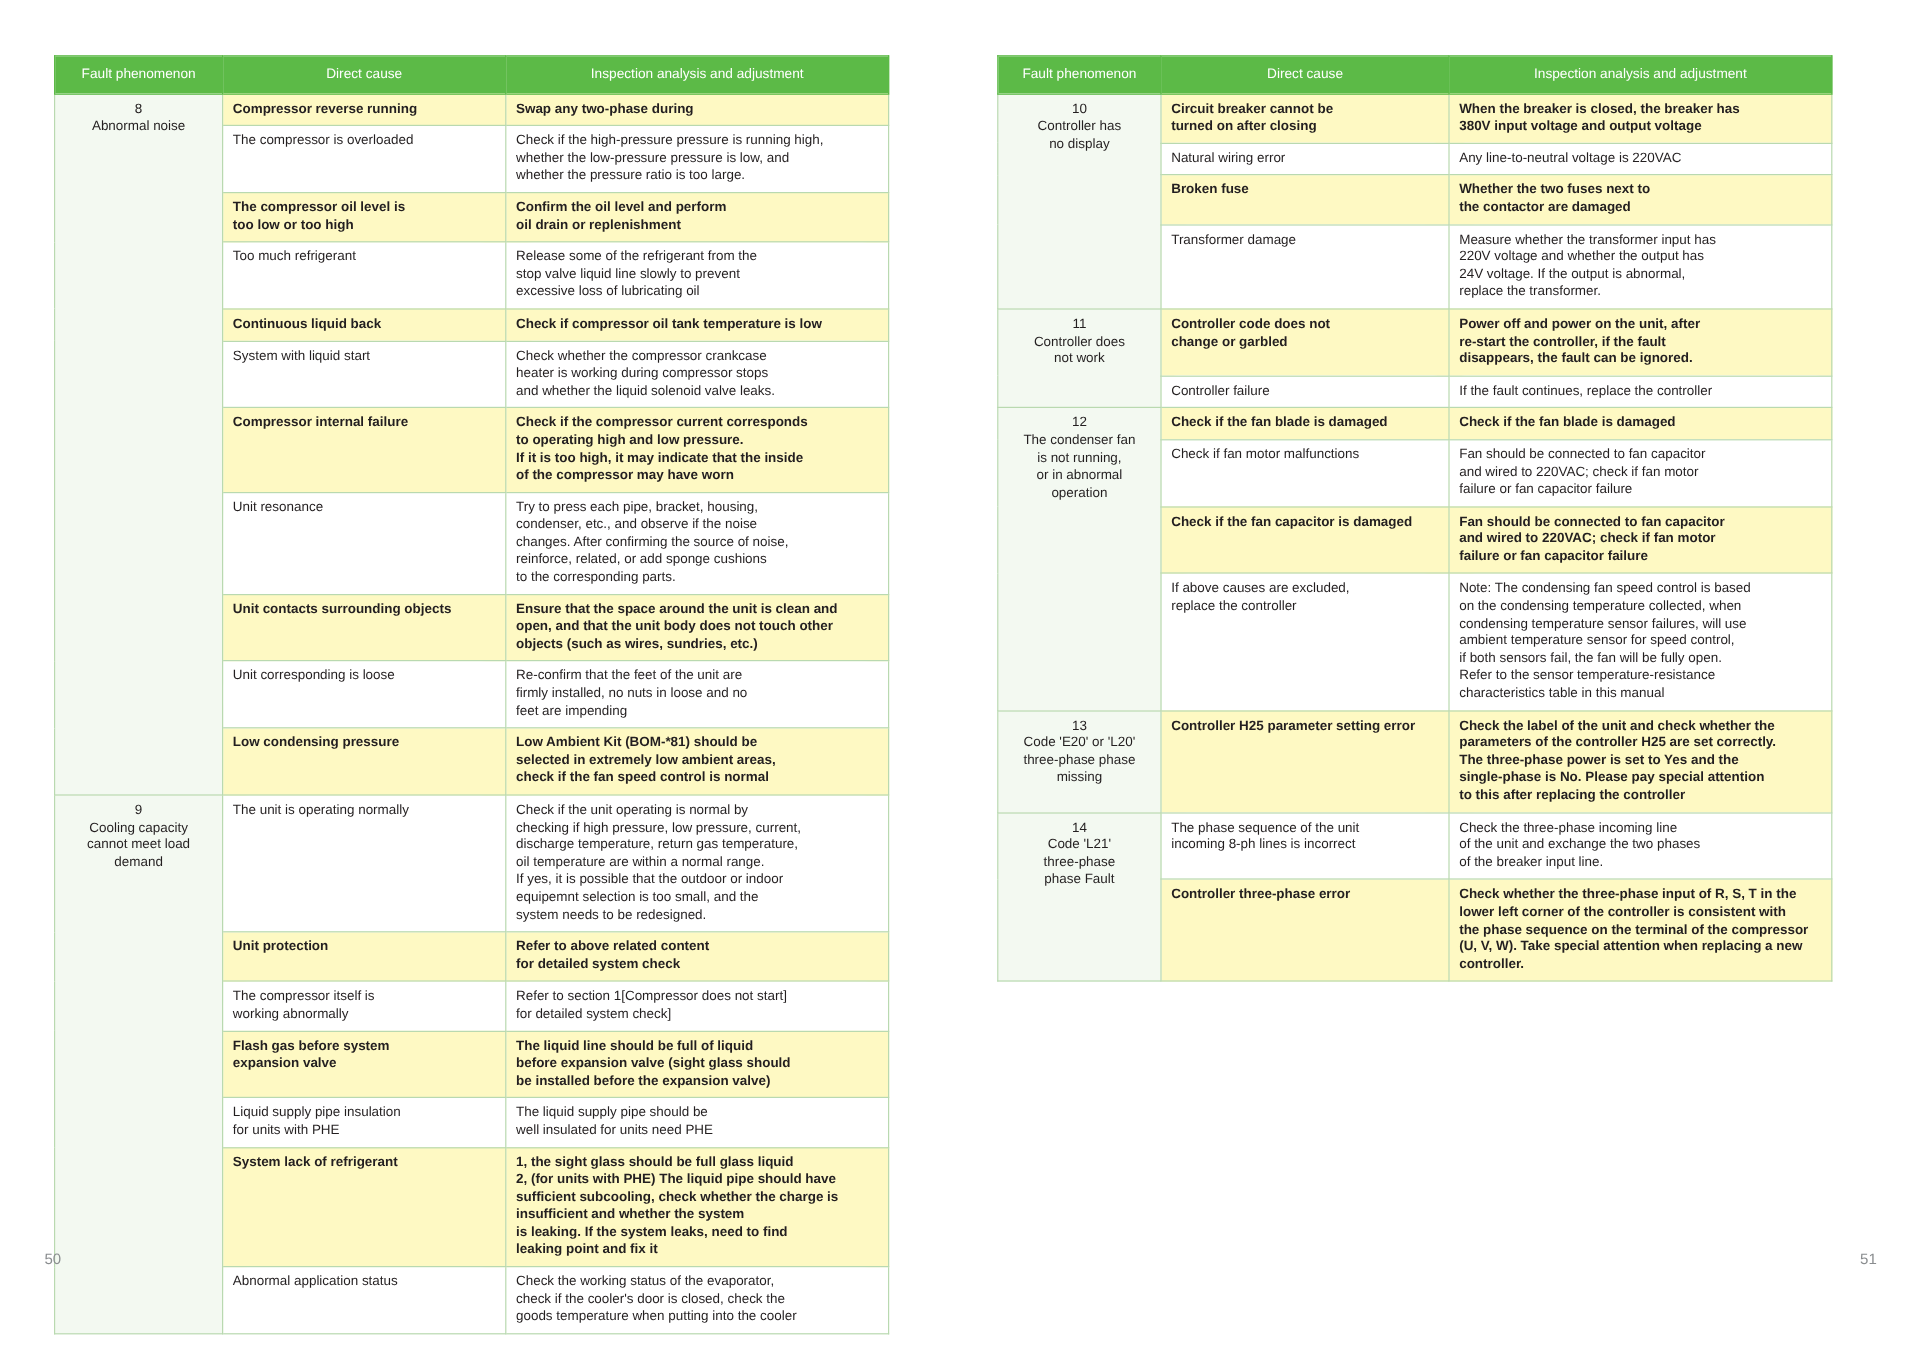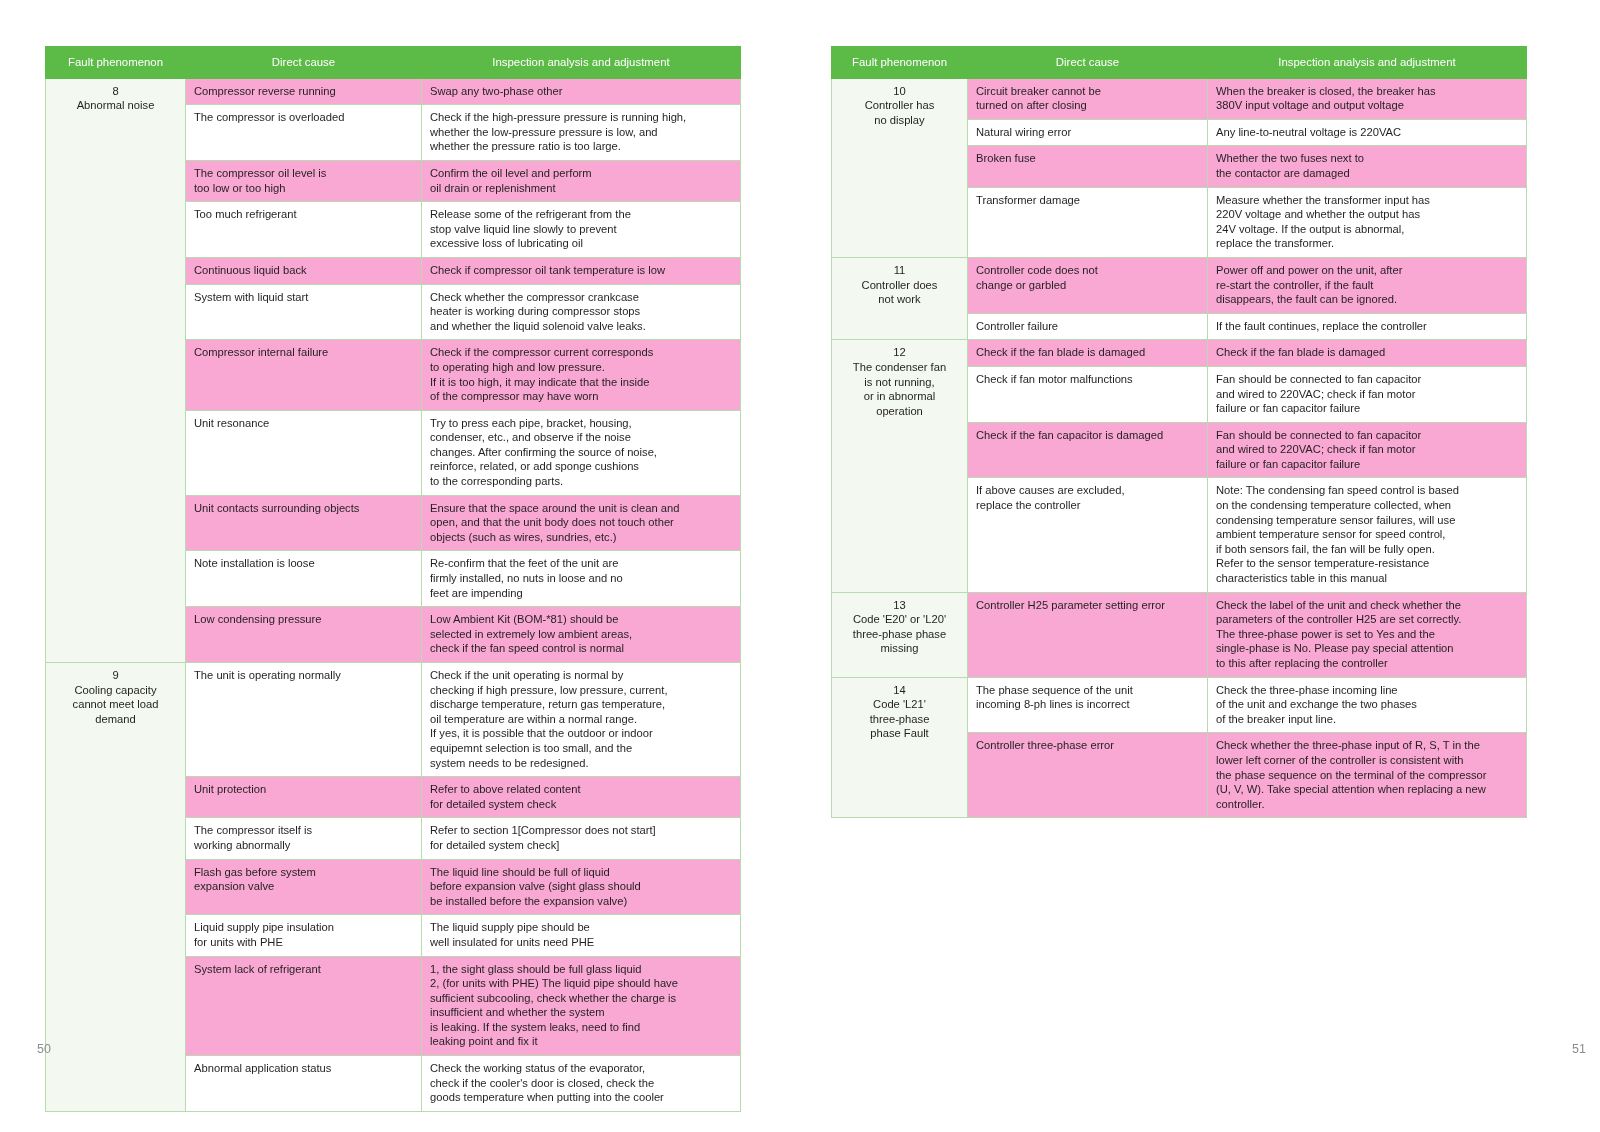--- a/index.html
+++ b/index.html
@@ -13,21 +13,20 @@
     font-family: "Liberation Sans", sans-serif;
     color: #231f20;
     position: relative;
     overflow: hidden;
   }
   .page {
     position: absolute;
     top: 0;
     width: 800px;
     height: 1092px;
-    padding-left: 22px;
   }
   .page.left { left: 0; }
   .page.right { left: 800px; }
 
   .sheet {
     position: absolute;
   }
   .sheet.left-sheet {
     left: 45px;
     top: 46px;
@@ -63,21 +62,22 @@
     vertical-align: middle;
   }
   td.cat {
     text-align: center;
     vertical-align: middle;
     background: #f3f9f1;
     font-size: 11.4px;
     line-height: 15px;
   }
   td.light {
-    background: #f9a8d4;
+    background: #fef9c3;
+    font-weight: bold;
   }
   td.white {
     background: #ffffff;
     border-radius: 22px;
   }
   .pagenum {
     position: absolute;
     bottom: 36px;
     font-size: 12.5px;
     color: #8a8d8f;
@@ -102,21 +102,21 @@
           <th>Fault phenomenon</th>
           <th>Direct cause</th>
           <th>Inspection analysis and adjustment</th>
         </tr>
       </thead>
       <tbody id="left-body">
           <tr>
             <td class="cat nowrapish" rowspan="11">8
 Abnormal noise</td>
             <td class="nowrapish light">Compressor reverse running</td>
-            <td class="nowrapish light">Swap any two-phase other</td>
+            <td class="nowrapish light">Swap any two-phase during</td>
           </tr>
           <tr>
             <td class="nowrapish white">The compressor is overloaded</td>
             <td class="nowrapish white">Check if the high-pressure pressure is running high,
 whether the low-pressure pressure is low, and
 whether the pressure ratio is too large.</td>
           </tr>
           <tr>
             <td class="nowrapish light">The compressor oil level is
 too low or too high</td>
@@ -154,21 +154,21 @@
 reinforce, related, or add sponge cushions
 to the corresponding parts.</td>
           </tr>
           <tr>
             <td class="nowrapish light">Unit contacts surrounding objects</td>
             <td class="nowrapish light">Ensure that the space around the unit is clean and
 open, and that the unit body does not touch other
 objects (such as wires, sundries, etc.)</td>
           </tr>
           <tr>
-            <td class="nowrapish white">Note installation is loose</td>
+            <td class="nowrapish white">Unit corresponding is loose</td>
             <td class="nowrapish white">Re-confirm that the feet of the unit are
 firmly installed, no nuts in loose and no
 feet are impending</td>
           </tr>
           <tr>
             <td class="nowrapish light">Low condensing pressure</td>
             <td class="nowrapish light">Low Ambient Kit (BOM-*81) should be
 selected in extremely low ambient areas,
 check if the fan speed control is normal</td>
           </tr>

